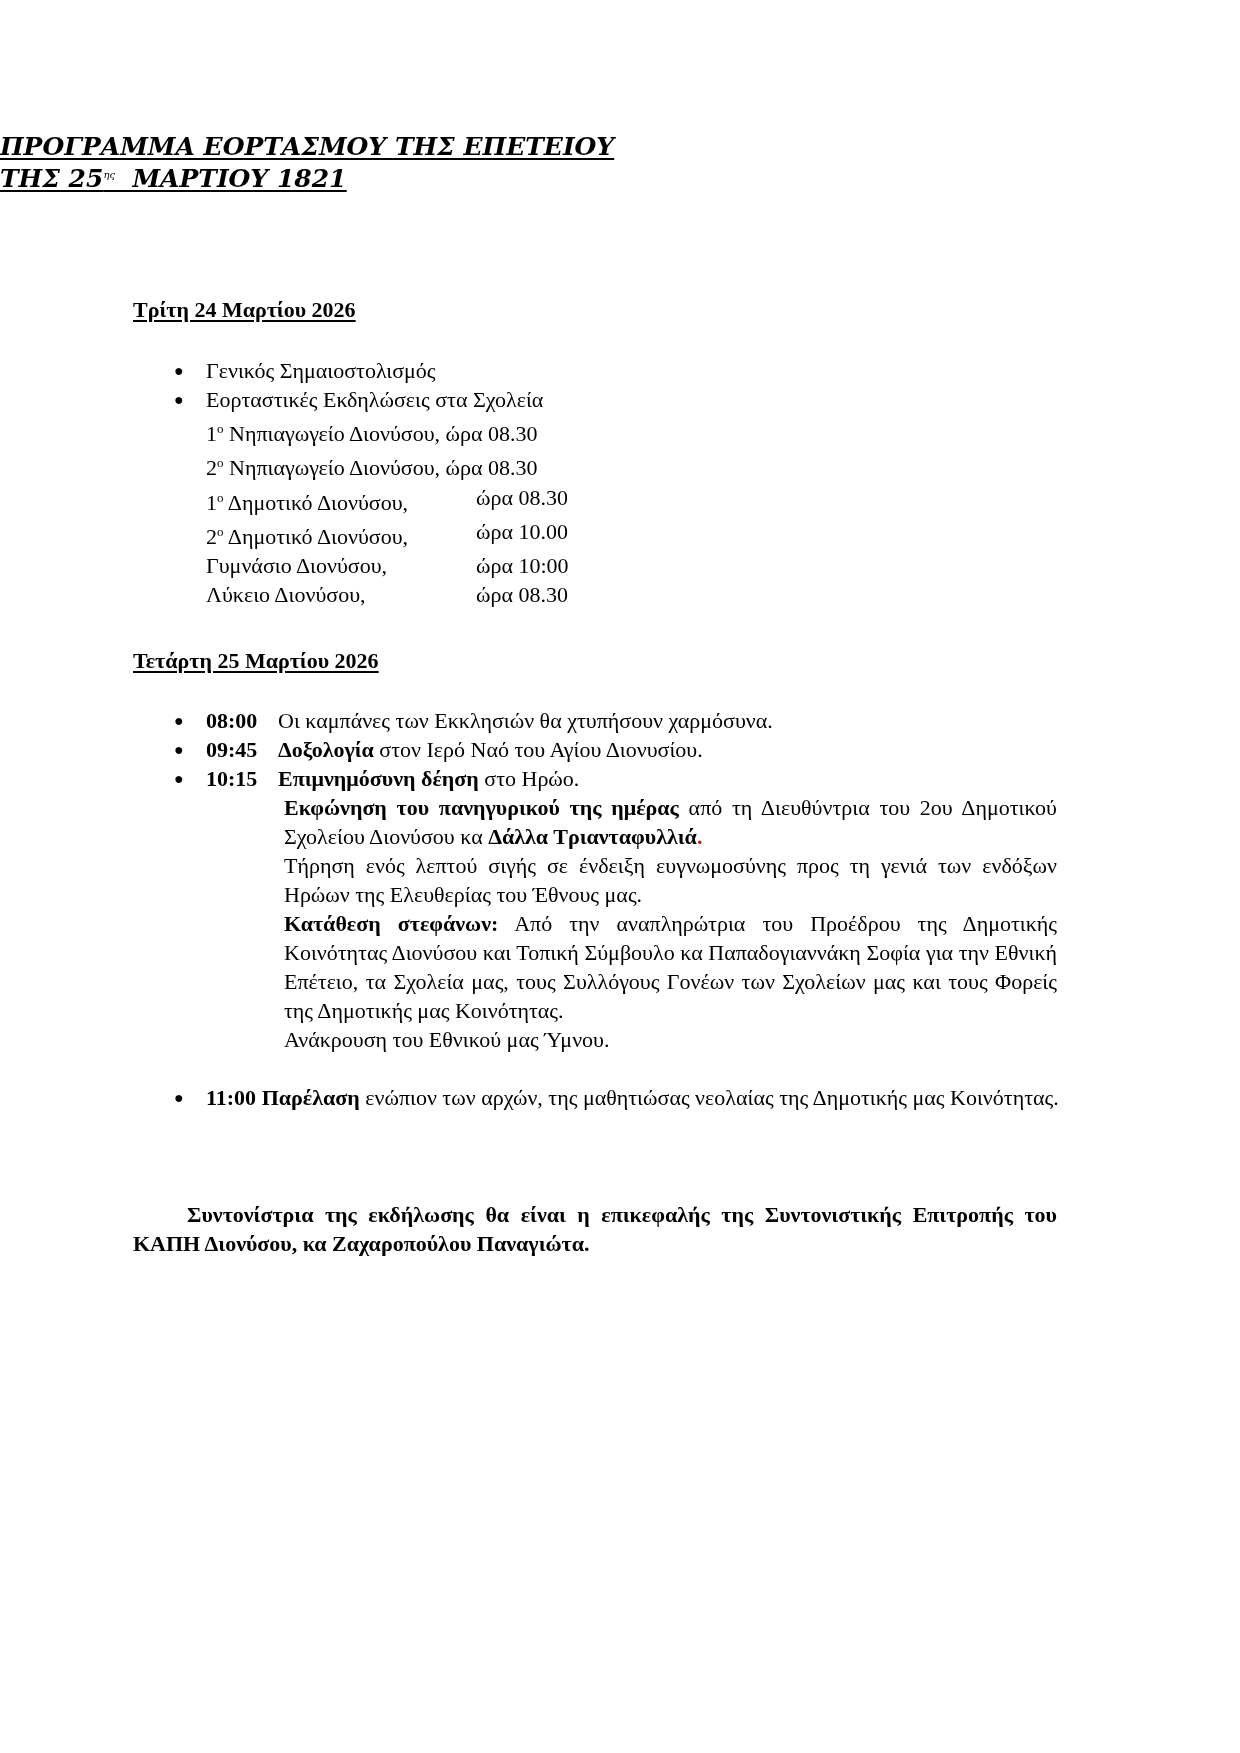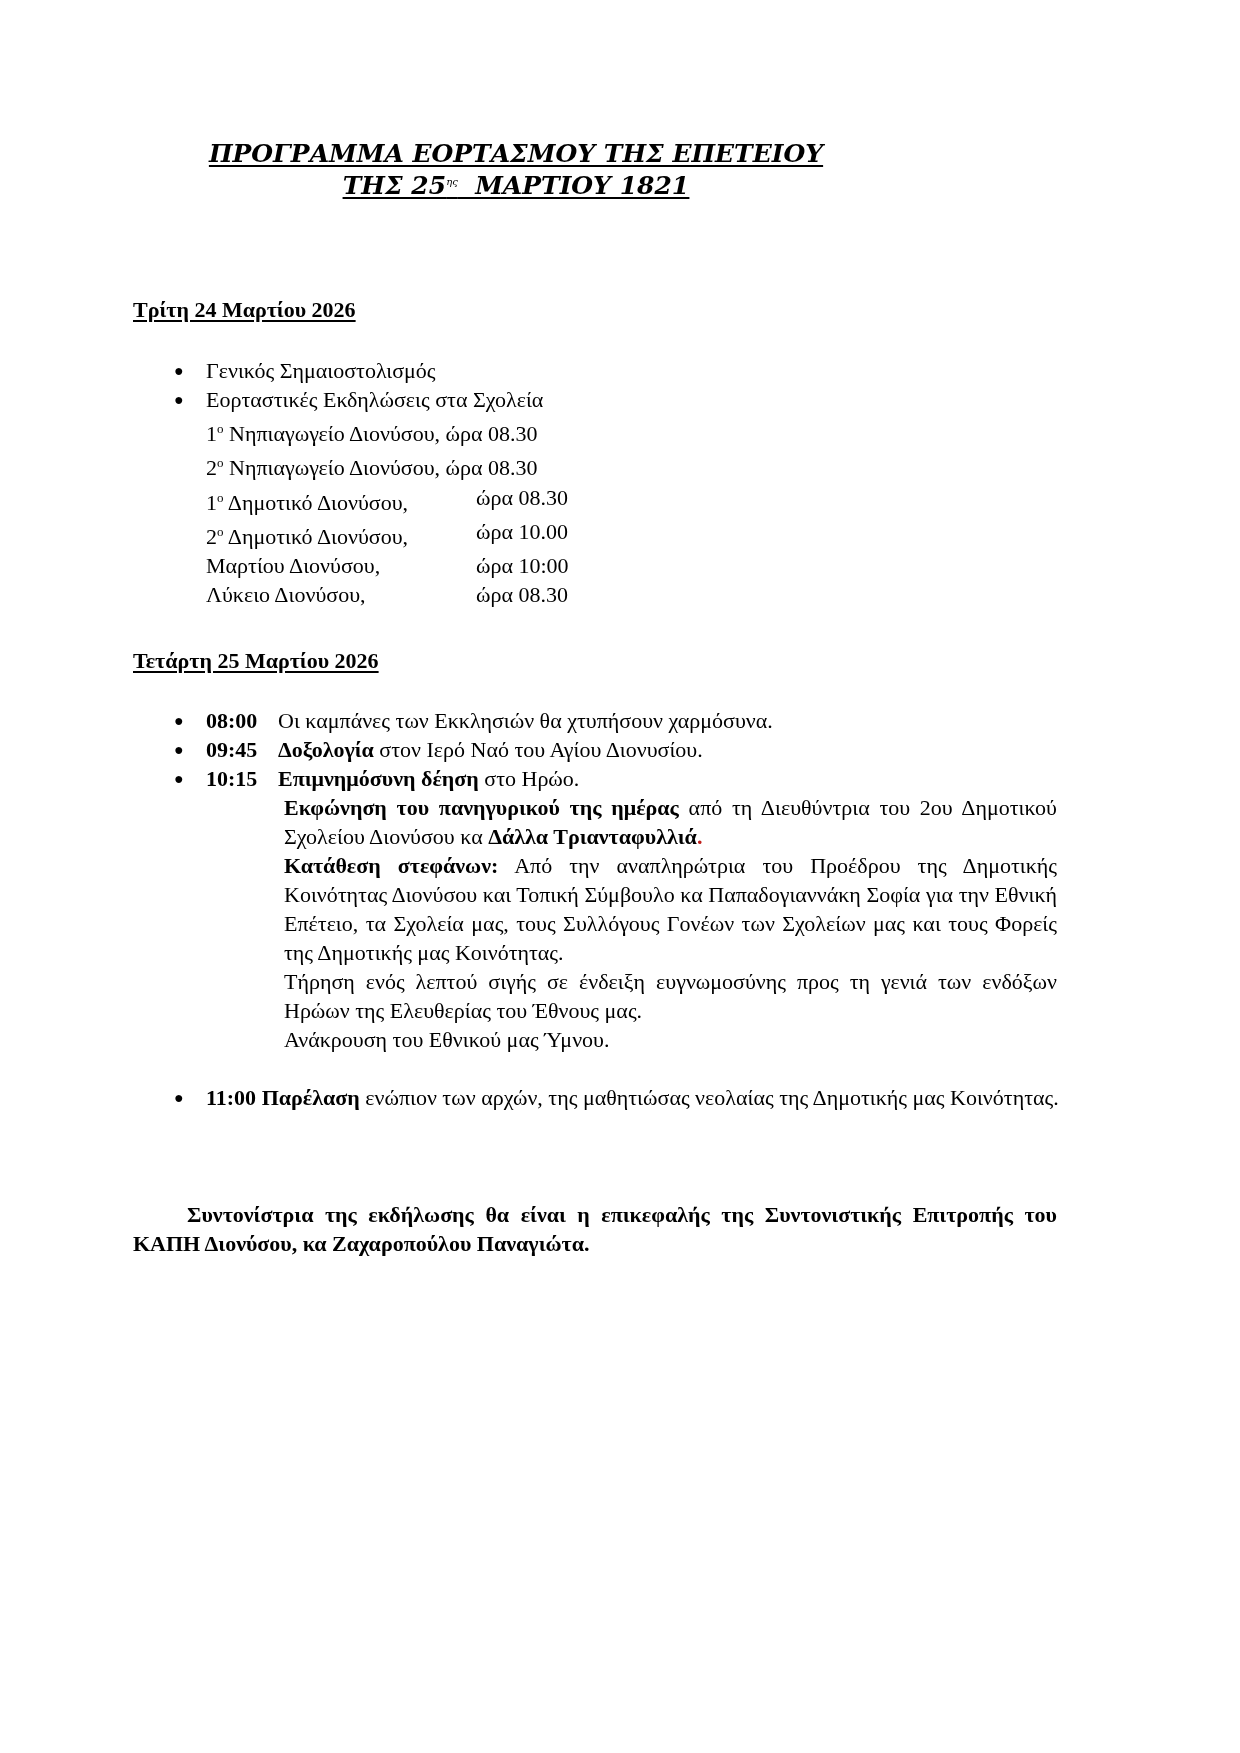--- a/index.html
+++ b/index.html
@@ -1,20 +1,20 @@
 <!DOCTYPE html>
 <html><head>
 <meta charset="utf-8">
 <style>
   html, body { margin: 0; padding: 0; background: #ffffff; }
   body { width: 1240px; height: 1753px; position: relative; overflow: hidden;
          font-family: "Liberation Serif", "DejaVu Serif", serif; color: #000; }
   .page { position: absolute; left: 0; top: 0; width: 1240px; height: 1753px; background: #fff; }
 
-  .title { position: absolute; left: 0; width: 1032px; top: 138px; text-align: center;
+  .title { position: absolute; left: 0; width: 1032px; top: 131px; text-align: left;
            font-family: "DejaVu Serif", "Liberation Serif", serif; font-weight: bold; font-style: italic;
            font-size: 25px; line-height: 32px; }
   .title span { text-decoration: underline; text-decoration-thickness: 2px; text-underline-offset: 3px; }
   .title sup { font-size: 10px; vertical-align: 9px; font-weight: normal; line-height: 0; }
 
   .day-heading { position: absolute; left: 133px; font-size: 22px; font-weight: bold;
                  text-decoration: underline; text-underline-offset: 3px; line-height: 26px; text-align: center; }
 
   .list { position: absolute; margin: 0; padding: 0; list-style: none; font-size: 22px; line-height: 29px; }
   .list li { position: relative; }
@@ -60,21 +60,21 @@
       <div class="plain-row"><span>2</span><sup style="font-size:13px;">ο</sup><span> Νηπιαγωγείο Διονύσου,</span><span> ώρα 08.30</span></div>
       <div class="row-table">
           <span><span>1</span><sup style="font-size:13px;">ο</sup><span> Δημοτικό Διονύσου,</span></span>
           <span>ώρα 08.30</span>
         </div>
       <div class="row-table">
           <span><span>2</span><sup style="font-size:13px;">ο</sup><span> Δημοτικό Διονύσου,</span></span>
           <span>ώρα 10.00</span>
         </div>
       <div class="row-table">
-          <span>Μαρτίου Διονύσου,</span>
+          <span>Γυμνάσιο Διονύσου,</span>
           <span>ώρα 10:00</span>
         </div>
       <div class="row-table">
           <span>Λύκειο Διονύσου,</span>
           <span>ώρα 08.30</span>
         </div>
     </li>
   </ul>
 
   <div class="day-heading" style="top:648px;">Τετάρτη 25 Μαρτίου 2026</div>
@@ -89,22 +89,22 @@
       <span class="time">09:45</span><span class="b">Δοξολογία</span><span> στον Ιερό Ναό του Αγίου Διονυσίου.</span>
     </li>
     <li>
       <span class="bullet">●</span>
       <span class="time">10:15</span><span class="b">Επιμνημόσυνη δέηση</span><span> στο Ηρώο.</span>
     </li>
   </ul>
 
   <div class="block" style="top:793px;">
     <p><span class="b">Εκφώνηση του πανηγυρικού της ημέρας</span><span> από τη Διευθύντρια του 2ου Δημοτικού Σχολείου Διονύσου κα </span><span class="b">Δάλλα Τριανταφυλλιά</span><span class="red-dot">.</span></p>
+    <p>Τήρηση ενός λεπτού σιγής σε ένδειξη ευγνωμοσύνης προς τη γενιά των ενδόξων Ηρώων της Ελευθερίας του Έθνους μας.</p>
     <p><span class="b">Κατάθεση στεφάνων:</span><span> Από την αναπληρώτρια του Προέδρου της Δημοτικής Κοινότητας Διονύσου και Τοπική Σύμβουλο κα Παπαδογιαννάκη Σοφία για την Εθνική Επέτειο, τα Σχολεία μας, τους Συλλόγους Γονέων των Σχολείων μας και τους Φορείς της Δημοτικής μας Κοινότητας.</span></p>
-    <p>Τήρηση ενός λεπτού σιγής σε ένδειξη ευγνωμοσύνης προς τη γενιά των ενδόξων Ηρώων της Ελευθερίας του Έθνους μας.</p>
     <p>Ανάκρουση του Εθνικού μας Ύμνου.</p>
   </div>
 
   <ul class="list2" style="left:206px; top:1083px; width:871px; text-align:justify;">
     <li>
       <span class="bullet">●</span>
       <span class="b">11:00</span>&nbsp;<span class="b">Παρέλαση</span><span> ενώπιον των αρχών, της μαθητιώσας νεολαίας της Δημοτικής μας Κοινότητας.</span>
     </li>
   </ul>
 

